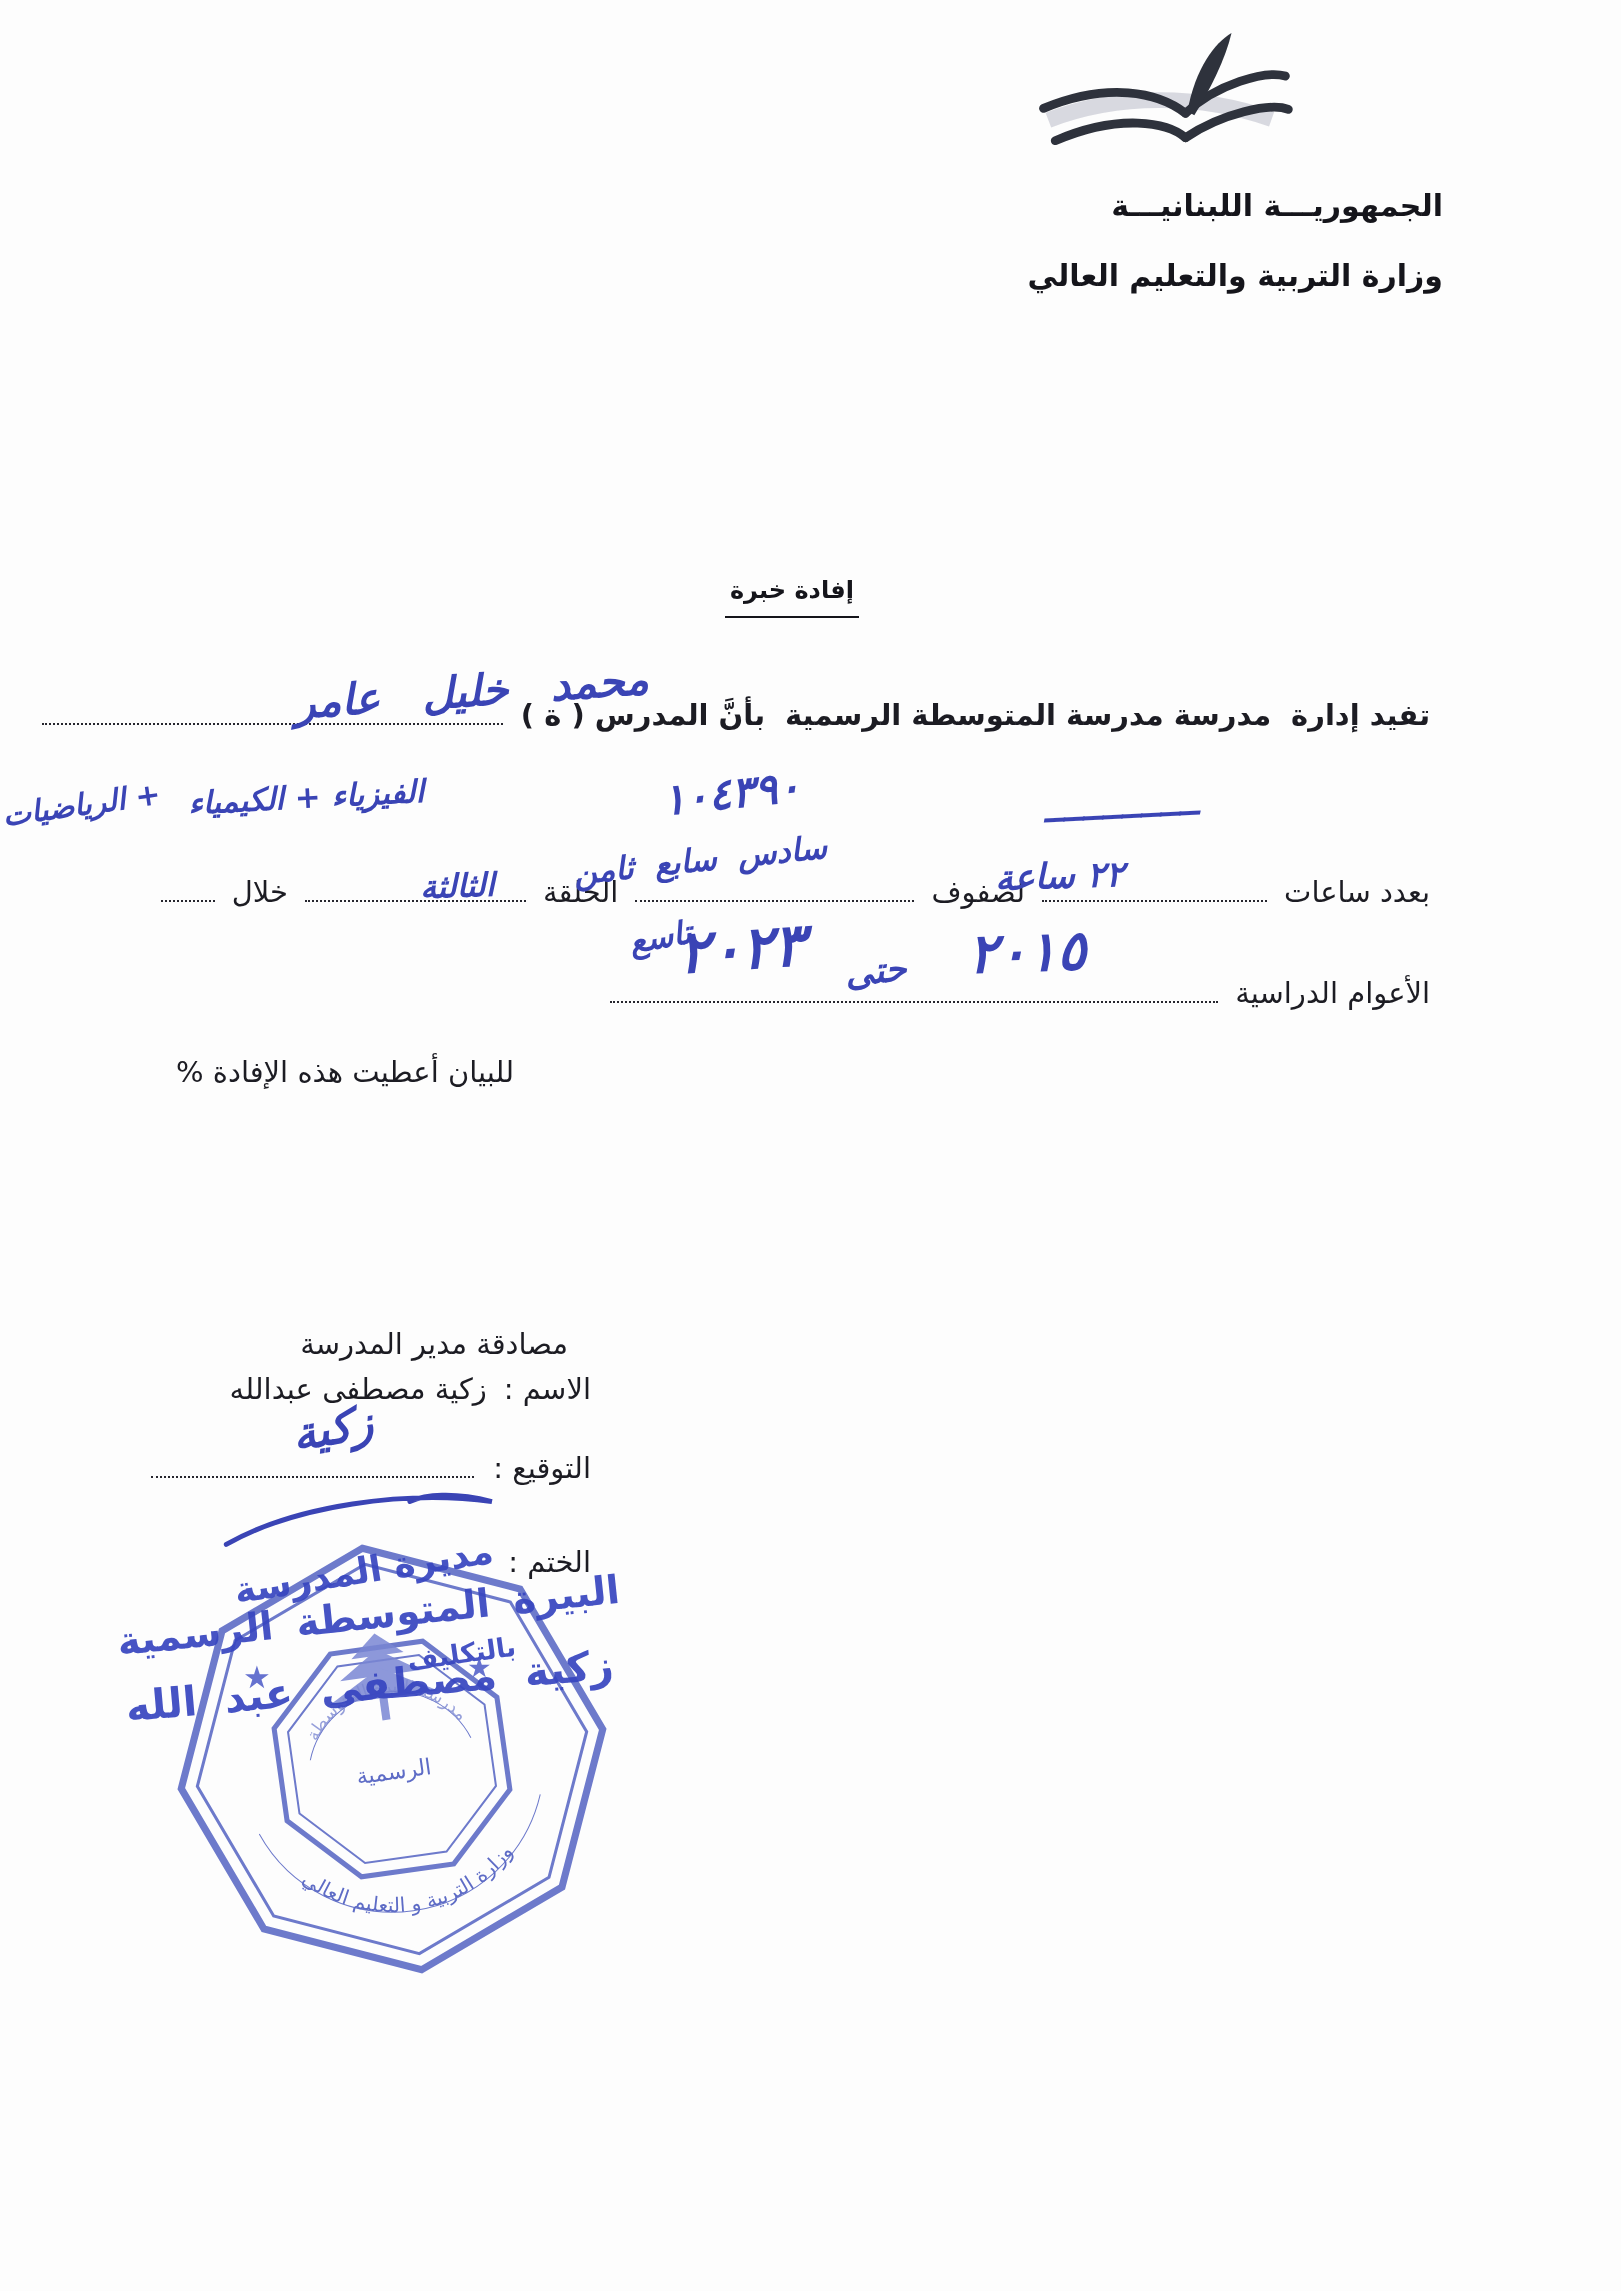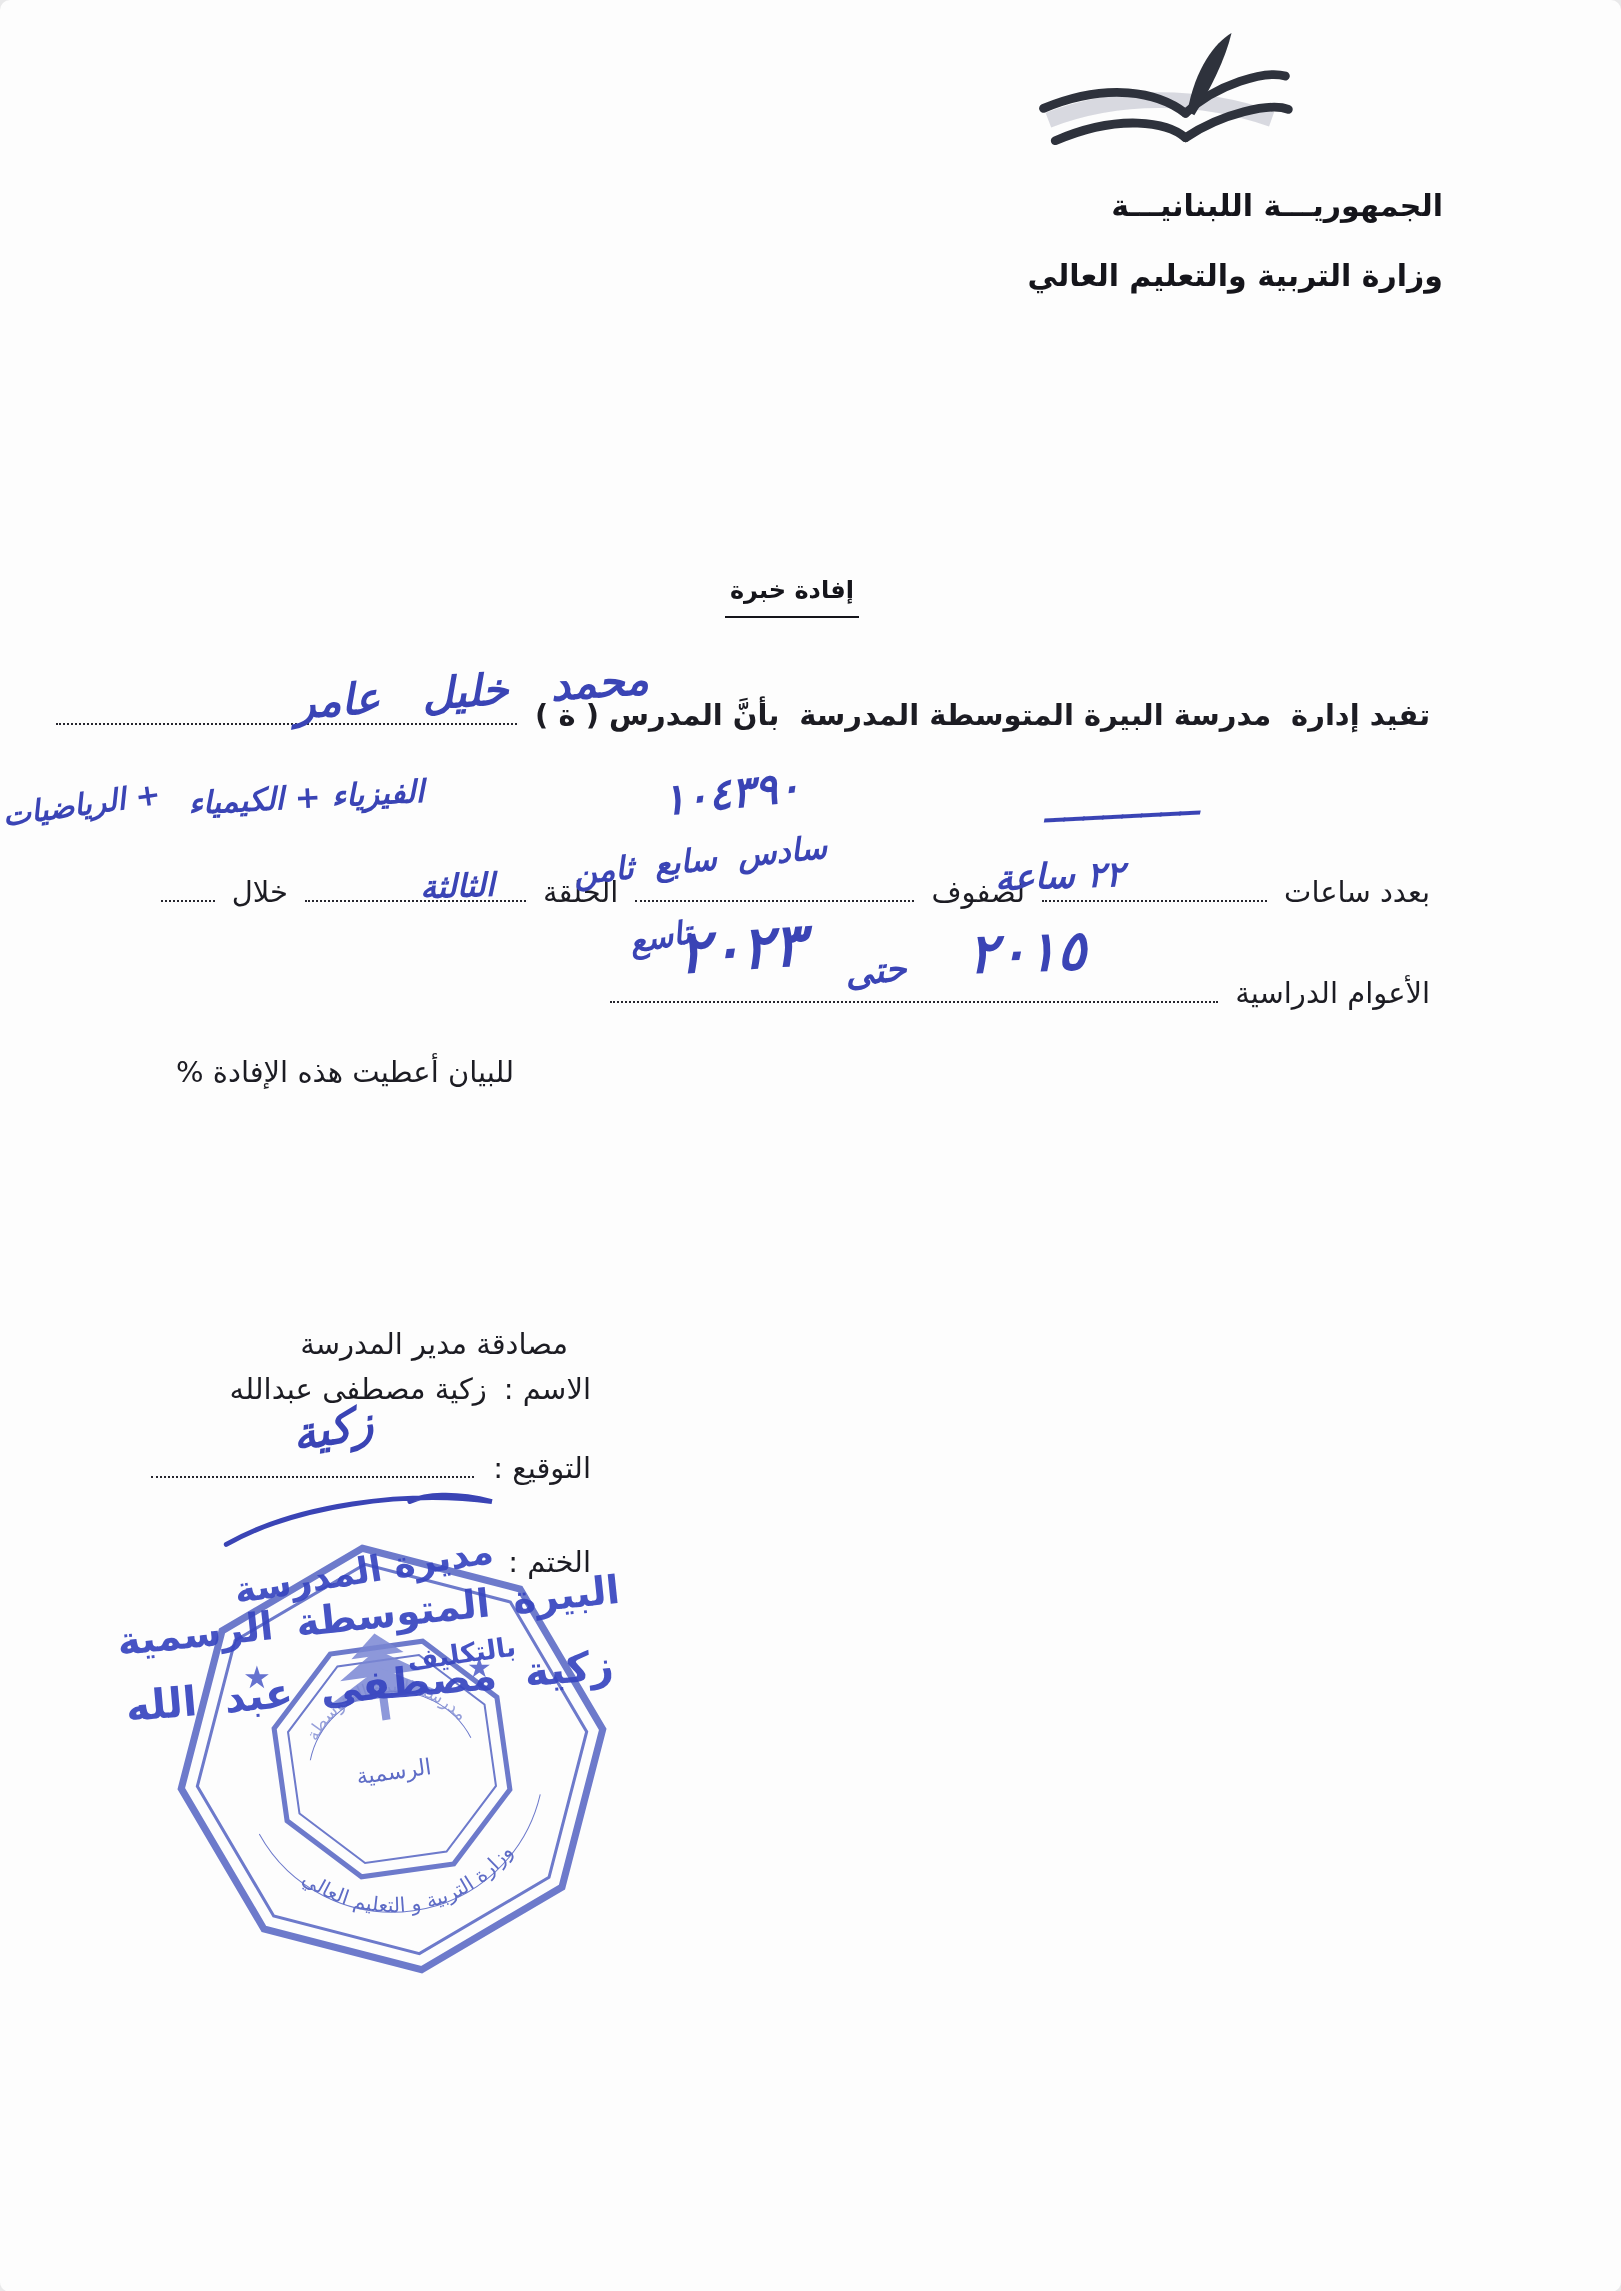--- a/index.html
+++ b/index.html
@@ -1,17 +1,17 @@
 <!DOCTYPE html>
 <html lang="ar"><head>
 <meta charset="utf-8">
 <style>
   html,body{margin:0;padding:0;background:#e9e9ea;}
   .page{position:relative;width:1621px;height:2292px;background:#fdfdfd;overflow:hidden;
-        font-family:"DejaVu Sans",sans-serif;color:#1c1c23;border-radius:10px;}
+        font-family:"DejaVu Sans",sans-serif;color:#1c1c23;}
   
   .hdr{position:absolute;top:188px;right:178px;direction:rtl;text-align:right;
        font-weight:bold;font-size:30px;color:#15151b;}
   .hdr .l{margin-bottom:35px;white-space:nowrap;}
   .hdr .l.indent{padding-right:83px;}
   
   .title{position:absolute;top:576px;left:725px;direction:rtl;font-size:24px;font-weight:bold;
          color:#15151b;border-bottom:2.9px solid #15151b;padding:0 4.9px 11.8px 4.9px;white-space:nowrap;}
   
   .bl{position:absolute;right:186px;direction:rtl;white-space:nowrap;font-size:29px;color:#1c1c23;}
@@ -46,21 +46,21 @@
 
   <div class="hdr">
     <div class="l">الجمهوريـــة اللبنانيـــة</div>
     <div class="l">وزارة التربية والتعليم العالي</div>
   </div>
 
   <div class="title">إفادة خبرة</div>
 
   <div class="bl b1" style="top:698px;">
     <span class="t">تفيد إدارة</span>
-    <span class="t">مدرسة البيرة المتوسطة المدرسة</span>
+    <span class="t">مدرسة مدرسة المتوسطة الرسمية</span>
     <span class="t">بأنَّ المدرس ( ة )</span>
     <span class="dt" style="width:461px;"></span>
   </div>
 
 
   <div class="bl" style="top:875px;">
     <span class="t">بعدد ساعات</span>
     <span class="dt" style="width:225px;"></span>
     <span class="t">لصفوف</span>
     <span class="dt" style="width:279px;"></span>

